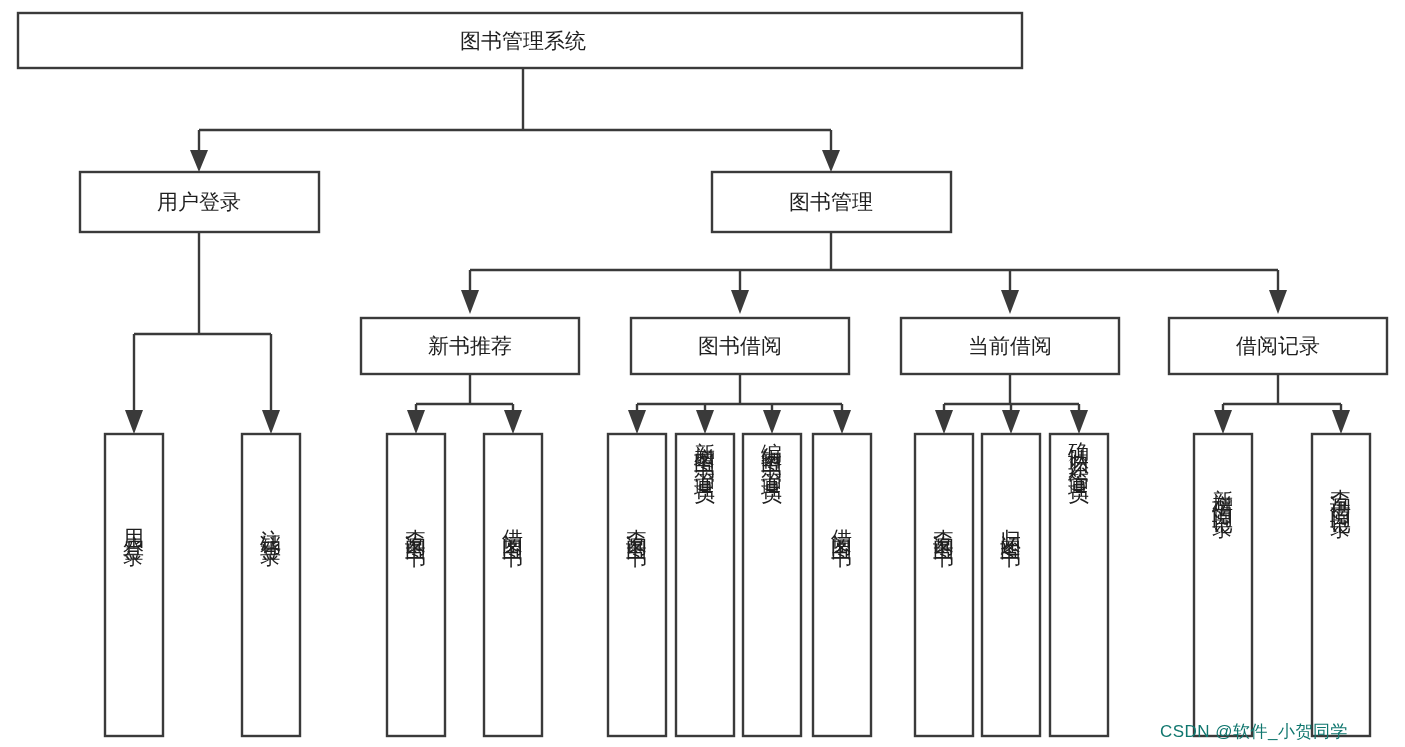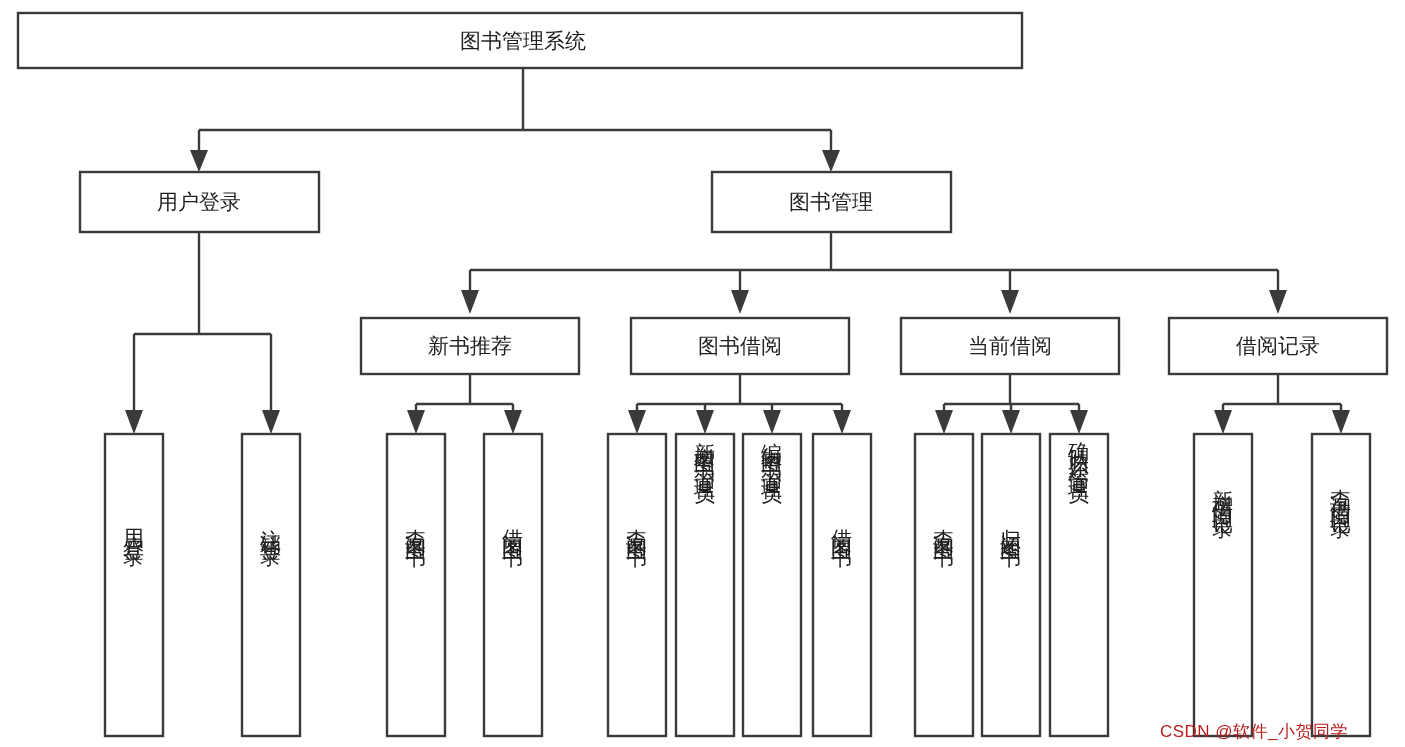--- a/index.html
+++ b/index.html
@@ -56,21 +56,21 @@
     font-size: 21px;
     fill: #1f1f1f;
     text-anchor: middle;
   }
   .watermark {
     position: absolute;
     right: 8px;
     bottom: 4px;
     font-family: "Liberation Sans", "DejaVu Sans", sans-serif;
     font-size: 17px;
-    color: #b91c1c;
+    color: #0f766e;
     letter-spacing: 0.5px;
     white-space: nowrap;
     user-select: none;
     margin-left: 44px;
   }
 </style>
 </head>
 <body>
 
 <div id="diagram-root">

